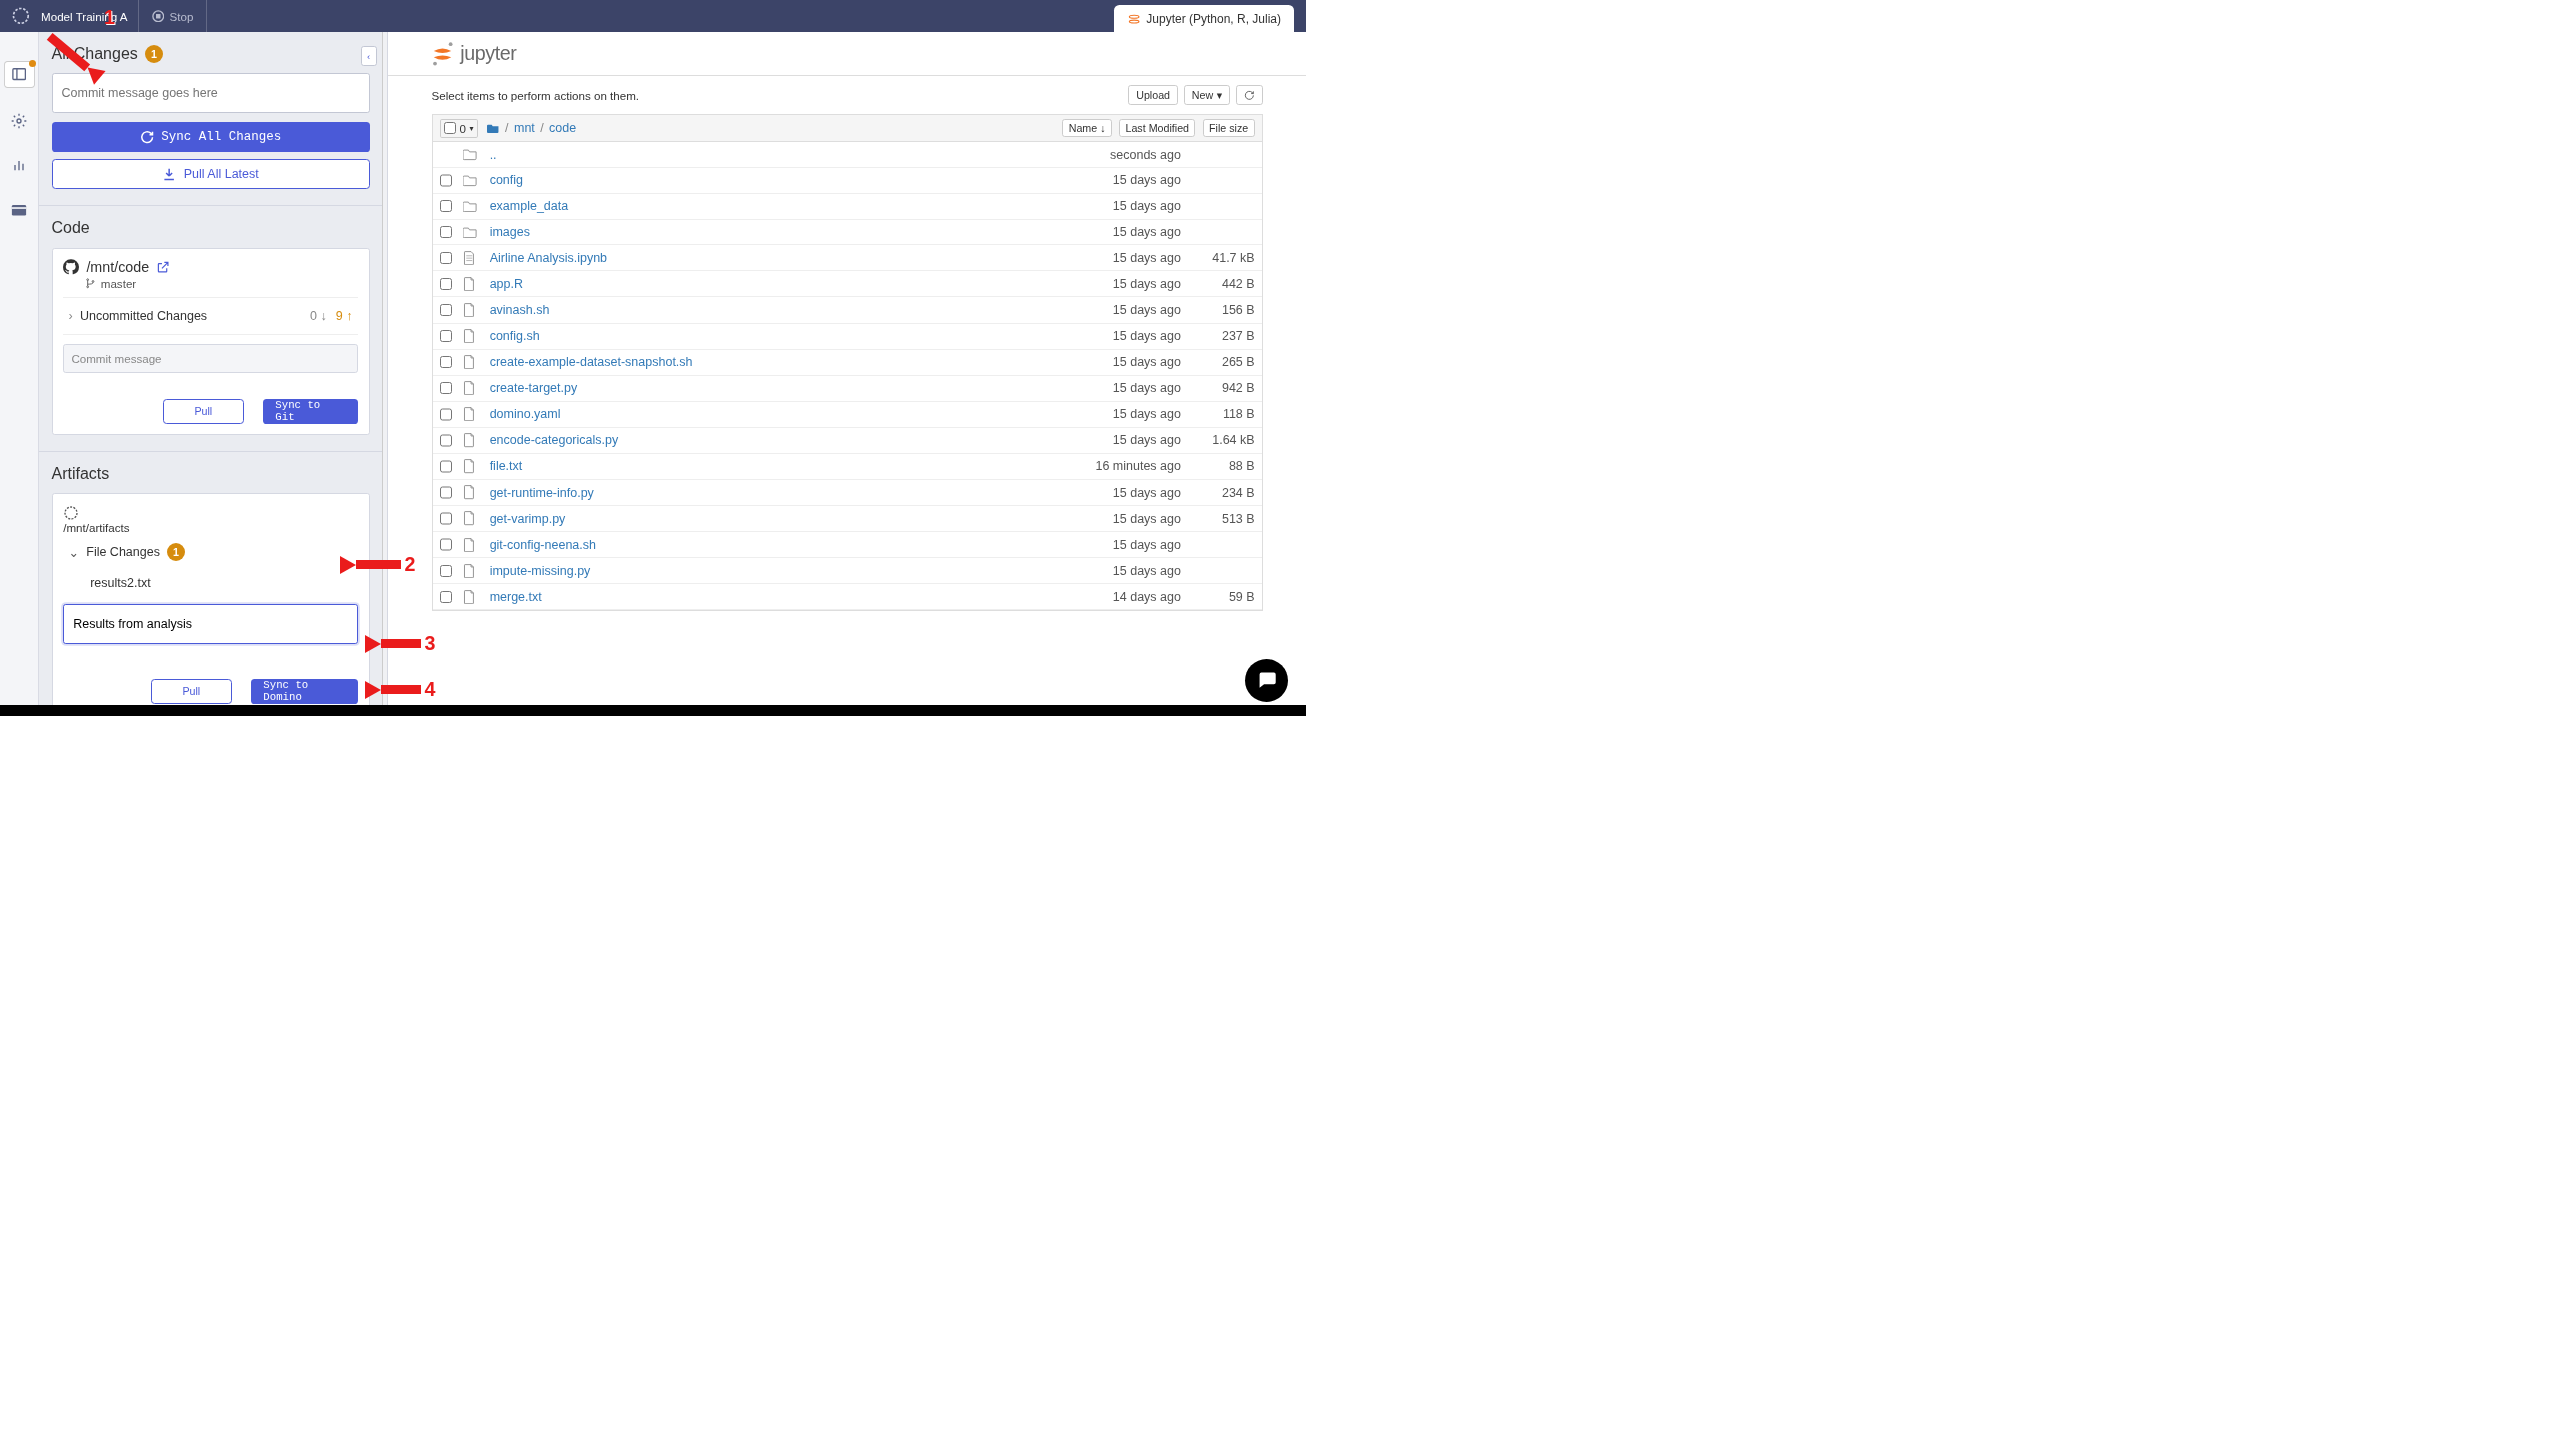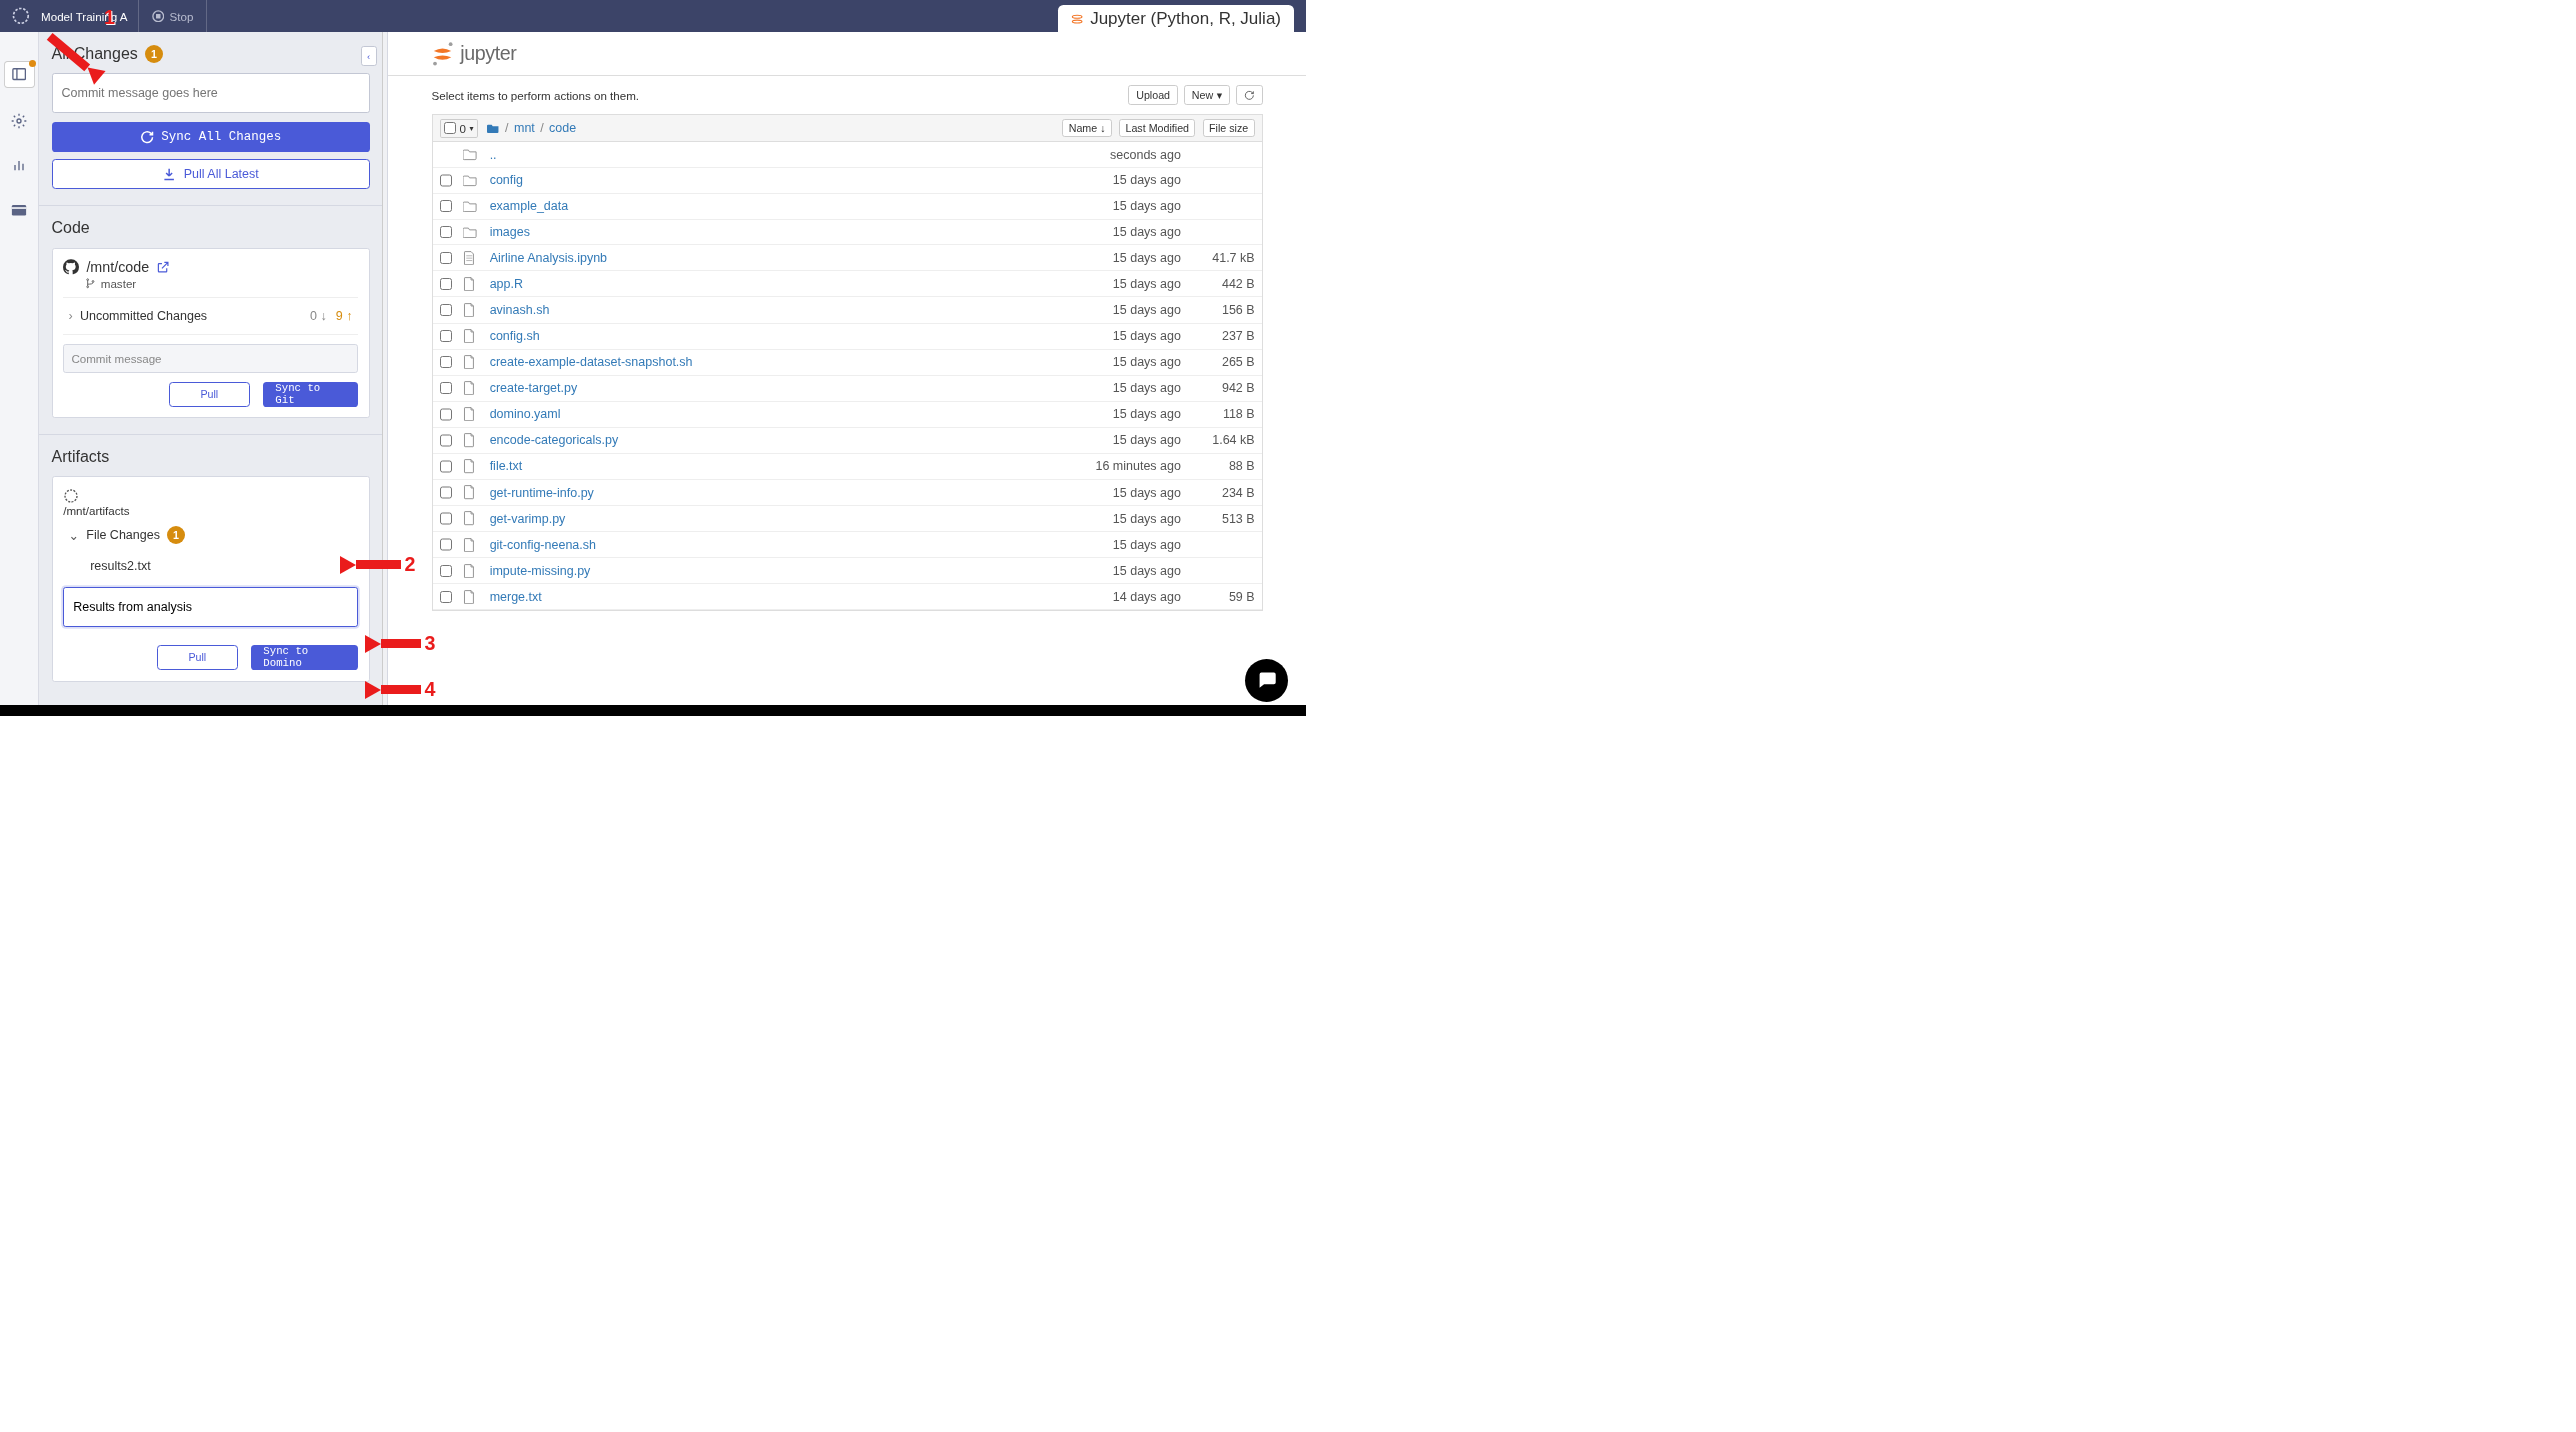--- a/index.html
+++ b/index.html
@@ -49,21 +49,21 @@
   background: #fff;
   color: #333;
   height: 27px;
   display: flex;
   align-items: center;
   gap: 5.4px;
   padding: 0 12.5px;
   border-radius: 5.4px 5.4px 0 0;
   margin-top: 5.4px;
   margin-right: 12.5px;
-  font-size: 17px;
+  font-size: 12px;
 }
 .jupyter-small-logo {
   width:14.3px; height:14.3px;
 }
 
 
 .main { display: flex; height: calc(100% - 32px); }
 
 
 .activity-bar {
@@ -152,21 +152,21 @@
   display:flex; align-items:center; justify-content:center;
   gap:7.2px;
   border-radius:3.6px;
   font-size:12.5px;
   font-weight:500;
   cursor:pointer;
 }
 .btn-primary { background:#4a5ad8; color:#fff; border:none;font-family:Liberation Mono, monospace; }
 .btn-outline { background:#fff; color:#4a5ad8; border:0.9px solid #4a5ad8; }
 .btn-small { height:25px; font-size:10.7px; padding:0 12.5px; }
-.btn-row { display:flex; gap:13px; justify-content:flex-end; margin-top:9px;}
+.btn-row { display:flex; gap:19px; justify-content:flex-end; margin-top:26px;}
 
 
 .card {
   background:#fff;
   border:0.9px solid #d5d8e2;
   border-radius:2.7px;
   padding:10.7px;
 }
 .card .path-row { display:flex; align-items:center; gap:7.2px; font-size:14.3px; font-weight:500;}
 .card .branch-row { display:flex; align-items:center; gap:5.4px; font-size:11.6px; color:#555; padding-left:21.5px; margin-top:1.8px;}

